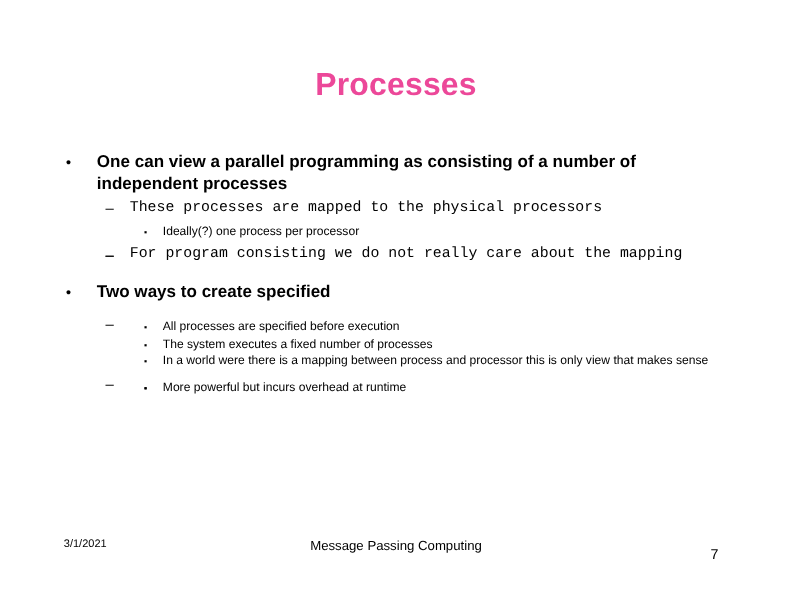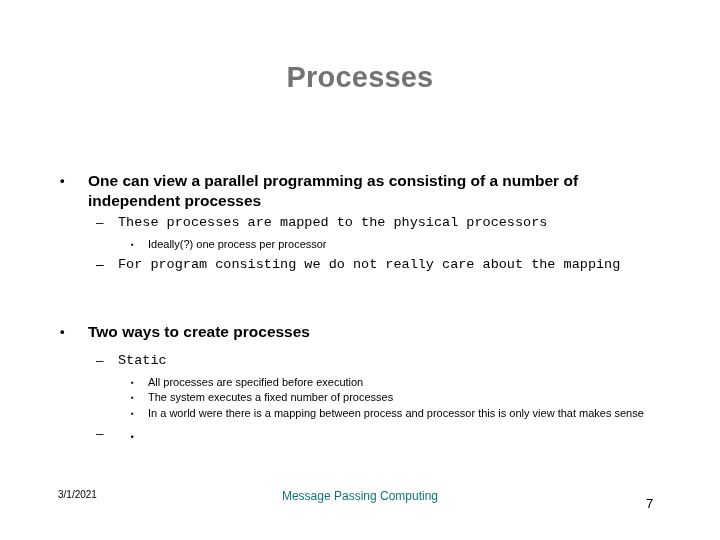--- a/index.html
+++ b/index.html
@@ -22,21 +22,21 @@
 
   
   .slide-title {
     position: absolute;
     left: 0;
     top: 62px;
     width: 720px;
     text-align: center;
     font-size: 29px;
     font-weight: bold;
-    color: #737373;
+    color: #ec4899;
     letter-spacing: 0.2px;
     line-height: 1.1;
   }
 
   
   .body {
     position: absolute;
     left: 0;
     top: 138px;
     width: 720px;
@@ -65,21 +65,21 @@
     font-weight: bold;
     line-height: 19.5px;
     max-width: 632px;
   }
   .lvl1 .marker {
     left: 60px;
     font-size: 13px;
     font-weight: bold;
     line-height: 19.5px;
   }
-  .lvl1 .text { padding-right: 48px; margin-top: 33px; }
+  .lvl1 .text { padding-right: 48px; }
 
   
   .lvl2 {
     margin: 0;
     padding: 0 0 0 118px;
     font-size: 13.5px;
     font-weight: normal;
     line-height: 18.5px;
     max-width: 602px;
   }
@@ -119,21 +119,21 @@
     color: #000000;
     white-space: nowrap;
   }
   .footer-center {
     position: absolute;
     left: 0;
     top: 489px;
     width: 720px;
     text-align: center;
     font-size: 12px;
-    color: #0f766e;
+    color: #000000;
   }
   .footer-page {
     position: absolute;
     left: 646px;
     top: 496px;
     font-size: 13px;
     color: #000000;
     white-space: nowrap;
   }
 </style>
@@ -173,28 +173,27 @@
 
     <div class="bullet lvl2">
       <span class="marker">–</span>
       <span class="text">For program consisting we do not really care about the mapping</span>
     </div>
 
     <div class="gap-lg"></div>
 
     <div class="bullet lvl1">
       <span class="marker">•</span>
-      <span class="text">Two ways to create processes</span>
+      <span class="text">Two ways to create specified</span>
     </div>
 
     <div class="gap-md"></div>
 
     <div class="bullet lvl2">
       <span class="marker">–</span>
-      <span class="text">Static</span>
     </div>
 
     <div class="gap-sm"></div>
 
     <div class="bullet lvl3">
       <span class="marker">▪</span>
       <span class="text">All processes are specified before execution</span>
     </div>
 
     <div class="bullet lvl3">
@@ -214,20 +213,21 @@
     </div>
 
     <div class="gap-sm"></div>
 
     <div class="bullet lvl3">
       <span class="marker">▪</span>
     </div>
 
     <div class="bullet lvl3">
       <span class="marker">▪</span>
+      <span class="text">More powerful but incurs overhead at runtime</span>
     </div>
 
   </div>
 
   <div class="footer-date">3/1/2021</div>
 
   <div class="footer-center">Message Passing Computing</div>
 
   <div class="footer-page">7</div>
 

